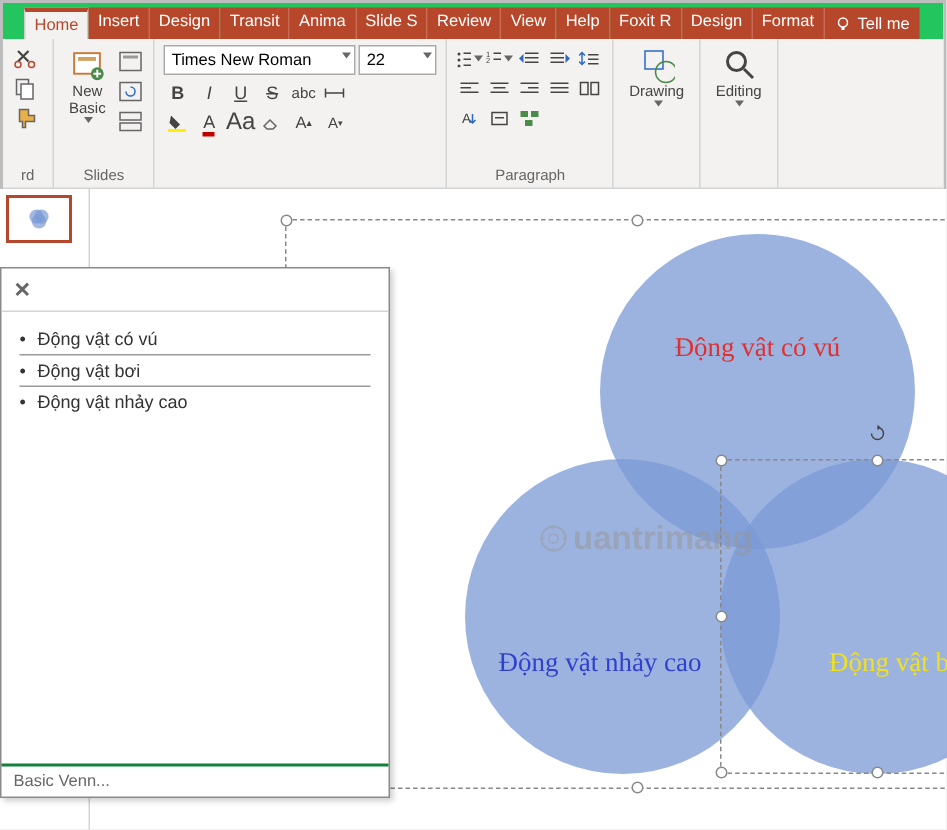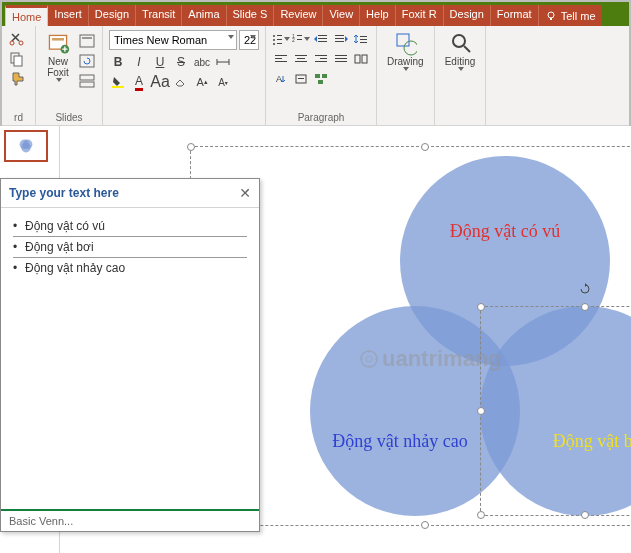--- a/index.html
+++ b/index.html
@@ -1,18 +1,18 @@
 <!DOCTYPE html>
 <html><head>
 <meta charset="utf-8">
 <style>
 * { box-sizing: border-box; margin: 0; padding: 0; font-family: "Segoe UI", Arial, sans-serif; }
 body { background: #fff; width: 631px; height: 553px; overflow: hidden; border: 2px solid #bdbdbd; }
 
-.titlebar { height: 24px; background: #4d7c0f; display: flex; align-items: flex-end; padding-left: 3px; }
+.titlebar { height: 24px; background: #22c55e; display: flex; align-items: flex-end; padding-left: 14px; }
 .tabs { display: flex; gap: 0; }
 .tab { font-size: 11px; padding: 3px 6px; background: #B7472A; color: #fff; border-right: 1px solid #c96a52; cursor: pointer; }
 .tab.active { background: #f3f2f1; color: #B7472A; border-top: 3px solid #B7472A; border-left: 1px solid #ccc; border-right: 1px solid #ccc; }
 .tellme { display: flex; align-items: center; font-size: 11px; color: #fff; padding: 3px 6px; background: #B7472A; }
 .tellme svg { margin-right: 4px; }
 
 .ribbon { height: 100px; background: #f3f2f1; border-bottom: 1px solid #d4d4d4; display: flex; }
 .group { border-right: 1px solid #d4d4d4; padding: 4px 6px 2px 6px; display: flex; flex-direction: column; justify-content: space-between; }
 .group-label { text-align: center; font-size: 10px; color: #666; padding-top: 2px; }
 .group-content { display: flex; align-items: flex-start; gap: 4px; flex: 1; }
@@ -123,21 +123,21 @@
       <div class="big-btn">
         <div class="ic">
             <svg width="28" height="28" viewBox="0 0 28 28">
               <rect x="4" y="4" width="20" height="16" fill="#fff" stroke="#c87a3a" stroke-width="1.5"></rect>
               <rect x="7" y="7" width="14" height="3" fill="#d4a060"></rect>
               <circle cx="22" cy="20" r="5" fill="#4a8a4a"></circle>
               <path d="M22 17 L22 23 M19 20 L25 20" stroke="#fff" stroke-width="1.5"></path>
             </svg>
           </div>
         <span style="white-space:pre-line; text-align:center">New
-Foxit</span>
+Basic</span>
         <span class="dd-tri"></span>
       </div>
       <div class="clip-stack" style="margin-top:2px">
         <div class="sm-btn">
             <svg width="16" height="14">
               <rect x="1" y="1" width="14" height="12" fill="none" stroke="#666"></rect>
               <rect x="3" y="3" width="10" height="2" fill="#999"></rect>
             </svg>
           </div>
         <div class="sm-btn">
@@ -157,21 +157,21 @@
     <div class="group-label">Slides</div>
   </div>
 
   <div class="group">
     <div style="display:flex; flex-direction:column">
       <div class="font-top">
         <div class="font-sel" style="width:128px">
             <span>Times New Roman</span>
             <span class="dd dd-tri"></span>
           </div>
-        <div class="font-sel" style="width:20px">
+        <div class="font-sel" style="width:52px">
             <span>22</span>
             <span class="dd dd-tri"></span>
           </div>
       </div>
       <div class="font-row">
         <div class="sm-btn">
             <b>B</b>
           </div>
         <div class="sm-btn">
             <i>I</i>
@@ -401,21 +401,20 @@
             <path d="M11 5 L11 2 M11 17 L11 20 M5 11 L2 11 M17 11 L20 11" stroke="#999"></path>
             <circle cx="11" cy="11" r="3" fill="none" stroke="#999"></circle>
           </svg>
         <span>uantrimang</span>
       </div>
 
     </div>
 
     <div class="text-pane">
       <div class="text-pane-hdr">
-        <span>Type your text here</span>
         <span style="cursor:pointer; color:#666; font-size:14px">✕</span>
       </div>
       <div class="text-pane-list">
         <div class="li">Động vật có vú</div>
         <div class="li sel">Động vật bơi</div>
         <div class="li">Động vật nhảy cao</div>
       </div>
       <div class="text-pane-ftr">Basic Venn...</div>
     </div>
 

